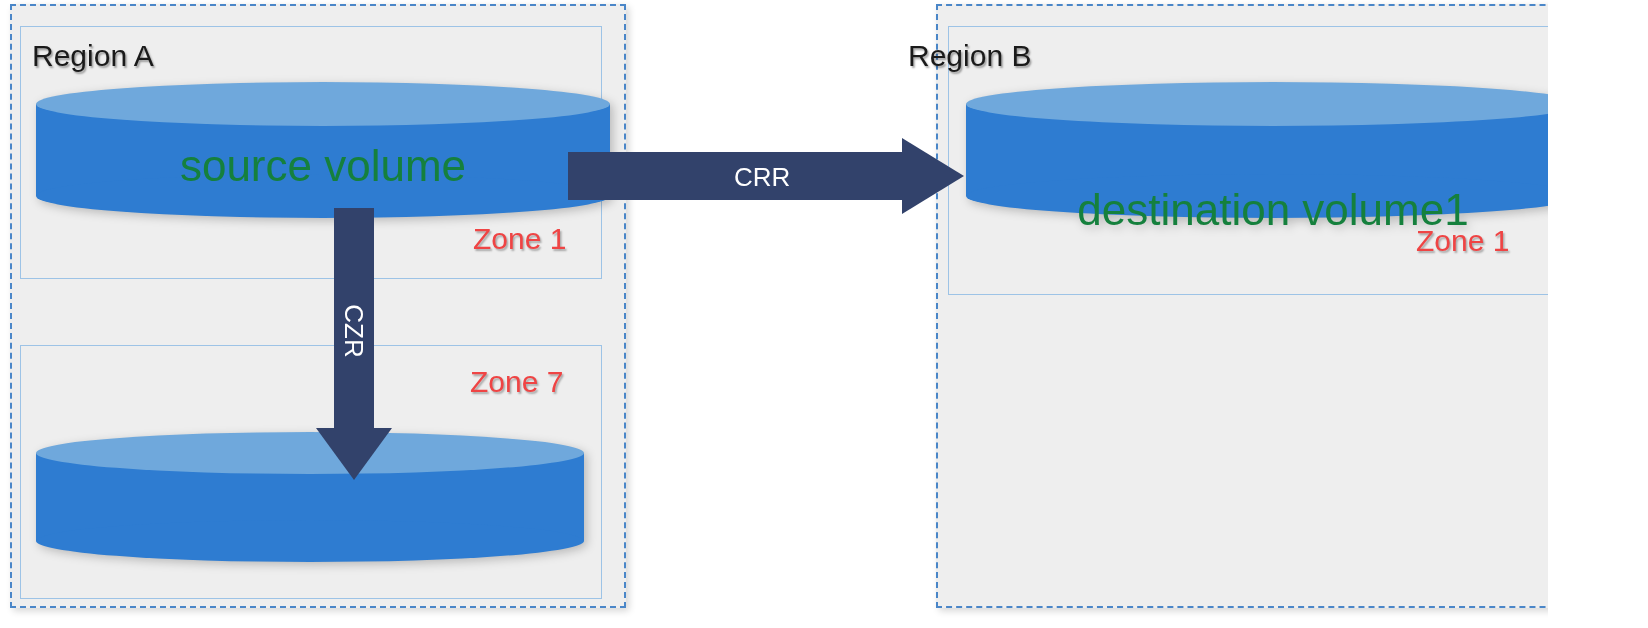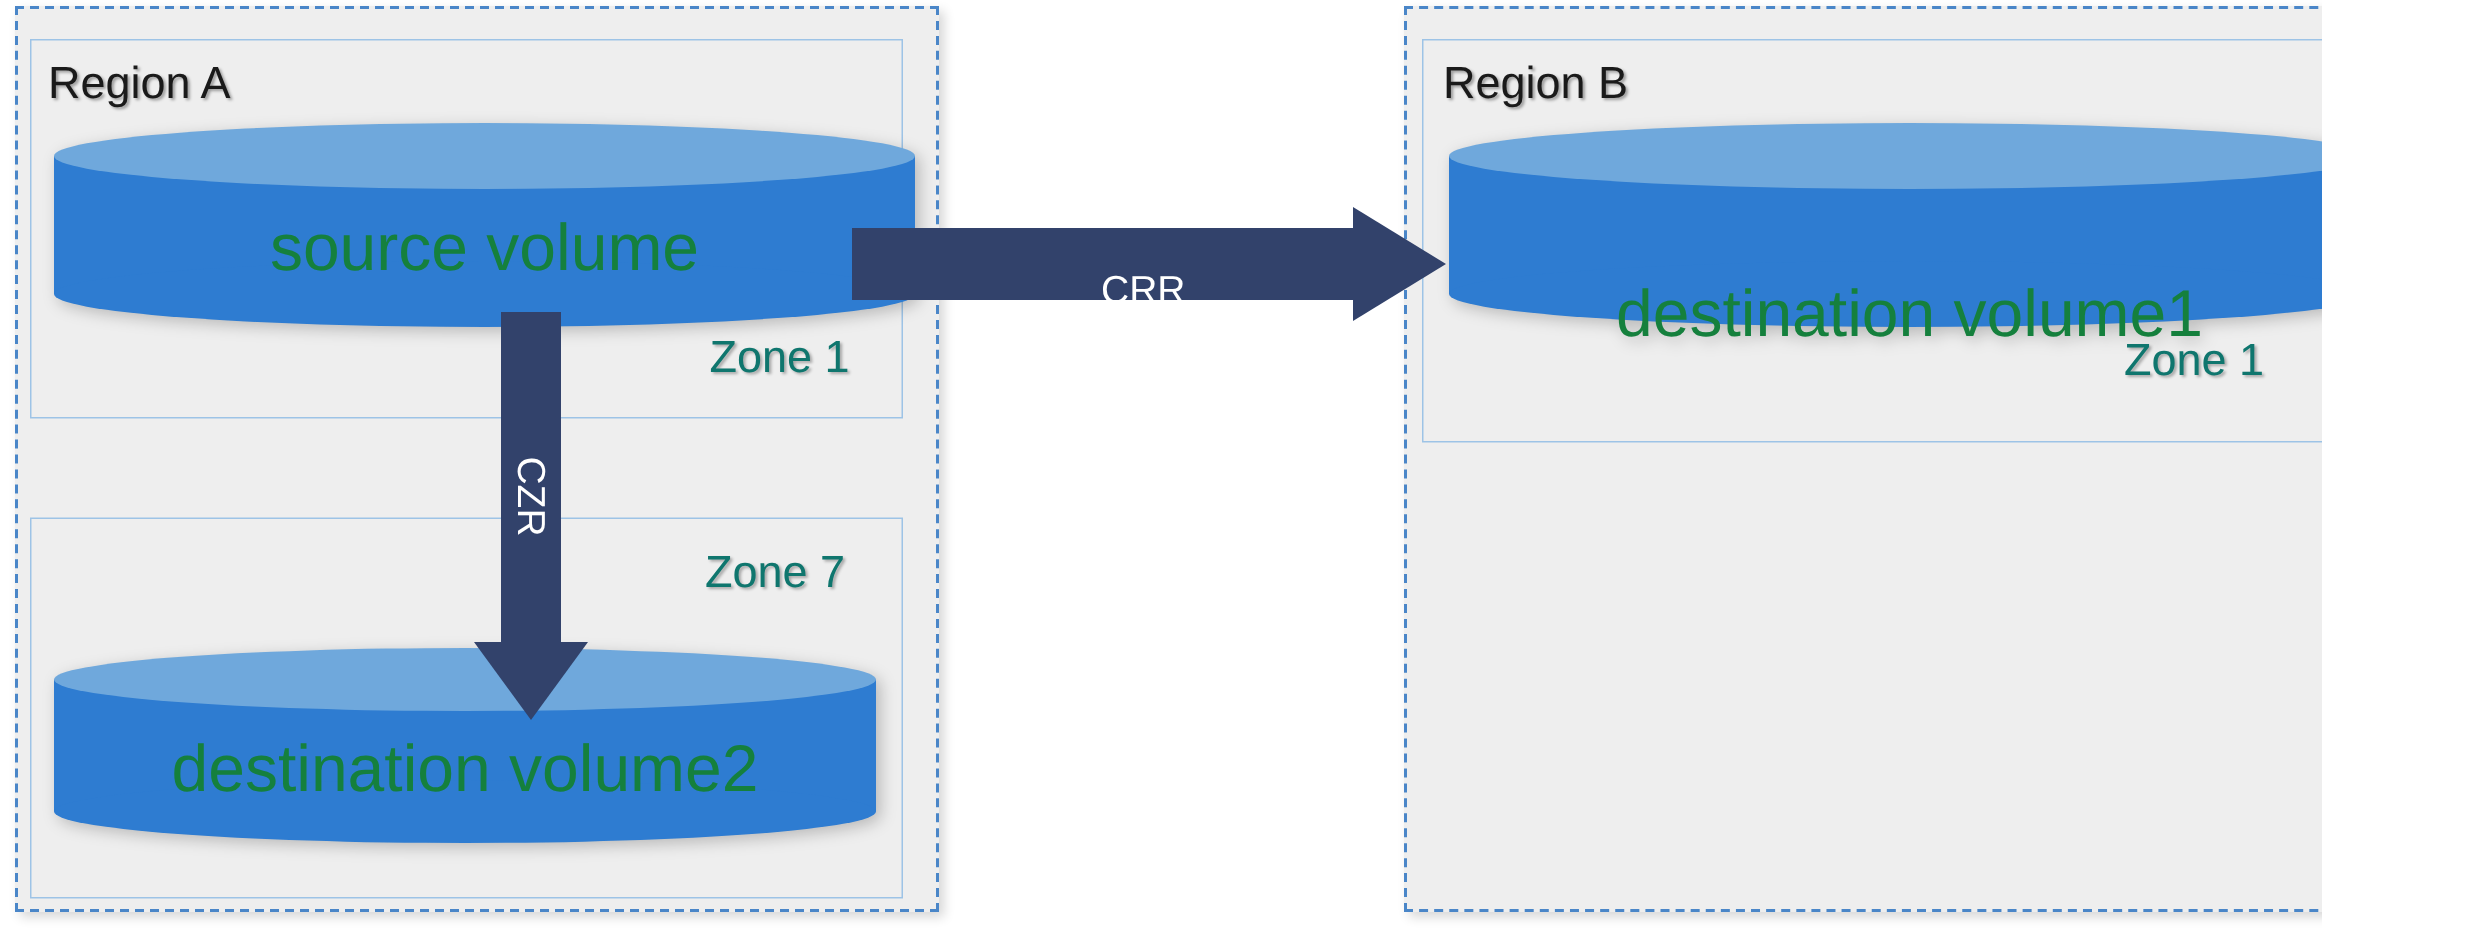--- a/index.html
+++ b/index.html
@@ -38,21 +38,21 @@
 
   
   .zone {
     position: absolute;
     background: #eeeeee;
     border: 1.5px solid #9dc3e6;
     box-sizing: border-box;
   }
   .zone-label {
     position: absolute;
-    color: #0f766e;
+    color: #ef4444;
     font-size: 30px;
     line-height: 1;
     white-space: nowrap;
     text-shadow: 1.5px 1.5px 2px rgba(0,0,0,0.3);
     z-index: 6;
   }
 
   
   .cylinder {
     position: absolute;
@@ -163,42 +163,41 @@
     <div class="cyl-body" style="top:22px; width:574px; height:92px;"></div>
     <div class="cyl-bottom" style="top:92px; width:574px; height:44px;"></div>
     <div class="cyl-top" style="width:574px; height:44px;"></div>
     <div class="cyl-label" style="top:62px;">source volume</div>
   </div>
 
   <div class="cylinder" style="left:36px; top:432px; width:548px; height:130px;">
     <div class="cyl-body" style="top:21px; width:548px; height:88px;"></div>
     <div class="cyl-bottom" style="top:88px; width:548px; height:42px;"></div>
     <div class="cyl-top" style="width:548px; height:42px;"></div>
-    <div class="cyl-label" style="top:59px;">destination volume2</div>
   </div>
 
   <div class="region" style="left:936px; top:4px; width:690px; height:604px;"></div>
 
   <div class="zone" style="left:948px; top:26px; width:668px; height:269px;"></div>
 
-  <div class="region-label" style="left:962px; top:41px;">Region B</div>
+  <div class="region-label" style="left:908px; top:41px;">Region B</div>
 
   <div class="zone-label" style="left:1416px; top:226px;">Zone 1</div>
 
   <div class="cylinder" style="left:966px; top:82px; width:614px; height:136px;">
     <div class="cyl-body" style="top:22px; width:614px; height:92px;"></div>
     <div class="cyl-bottom" style="top:92px; width:614px; height:44px;"></div>
     <div class="cyl-top" style="width:614px; height:44px;"></div>
     <div class="cyl-label" style="top:62px;margin-top:44px;">destination volume1</div>
   </div>
 
   <div class="arrow-h" style="left:568px; top:138px; width:396px; height:76px;">
     <div class="shaft" style="top:14px; width:336px; height:48px;"></div>
     <div class="head" style="left:334px; top:0px; border-width:38px 0 38px 62px;"></div>
-    <div class="alabel" style="left:166px; top:42px;">CRR</div>
+    <div class="alabel" style="left:166px; top:26px;">CRR</div>
   </div>
 
   <div class="arrow-v" style="left:316px; top:208px; width:76px; height:272px;">
     <div class="shaft" style="left:18px; width:40px; height:222px;"></div>
     <div class="head" style="left:0px; top:220px; border-width:52px 38px 0 38px;"></div>
     <div class="alabel" style="left:11px; top:110px; width:54px; text-align:center;">CZR</div>
   </div>
 
 </div>
 

